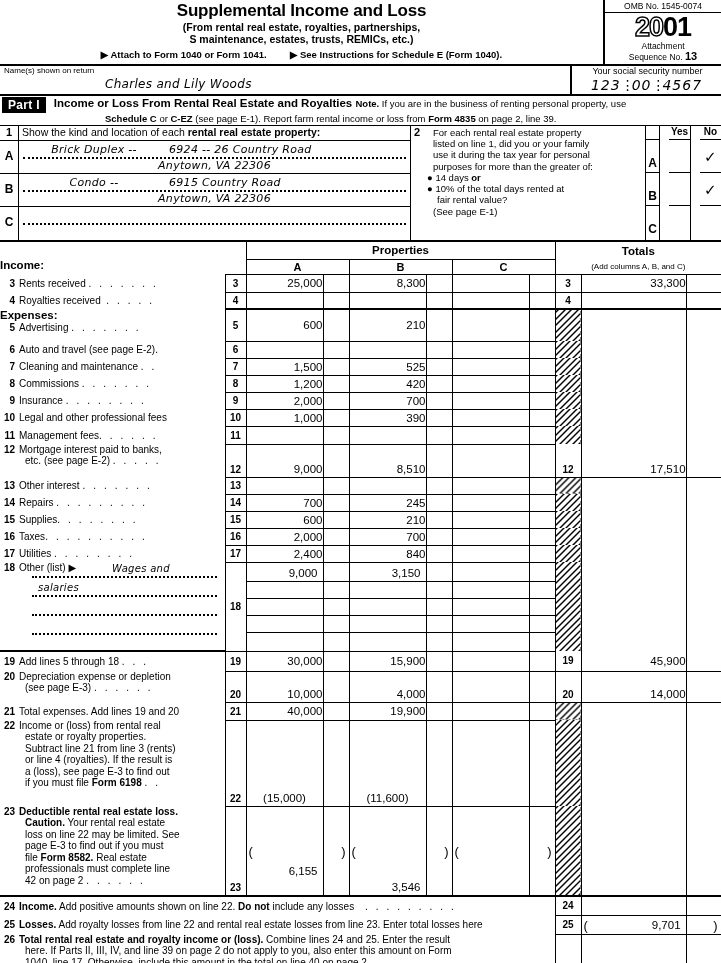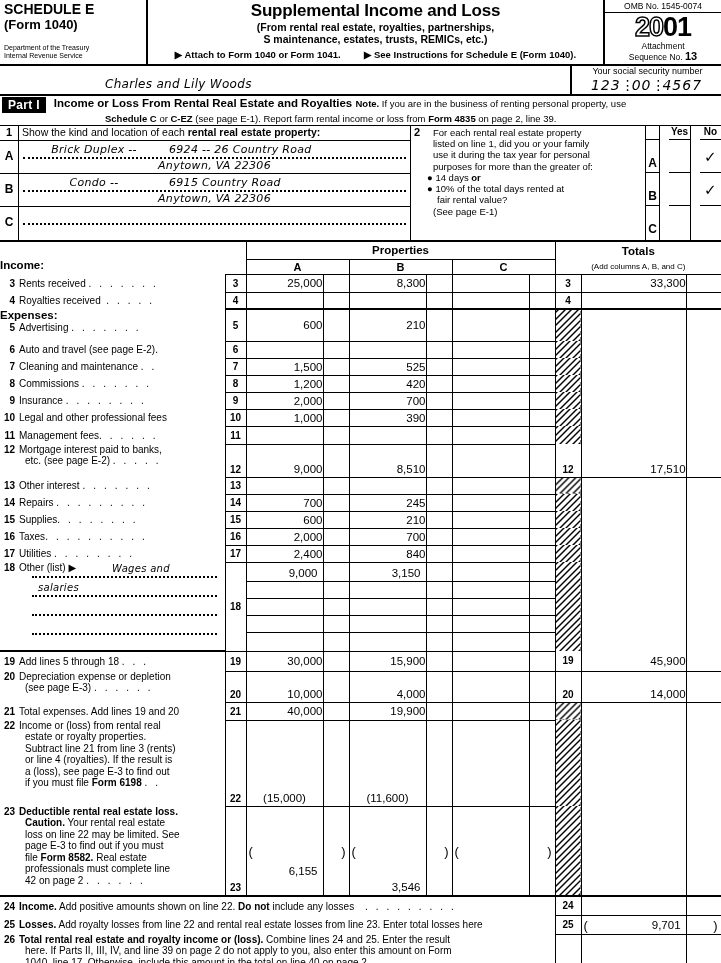--- a/index.html
+++ b/index.html
@@ -148,28 +148,20 @@
   .l18box { position:relative; height:88px; }
   .l18box .r1 { position:absolute; top:0px;  left:0; right:0; font-size:10px; }
   .l18box .dl { position:absolute; left:32px; right:8px; border-bottom:2px dotted #000; }
 </style>
 </head>
 <body>
 
 <div class="form">
 
   <div class="hdr">
-    <div class="hdr-left">
-      <div class="sched">SCHEDULE E</div>
-      <div class="f1040">(Form 1040)</div>
-      <div class="dept">
-        <div>Department of the Treasury</div>
-        <div>Internal Revenue Service</div>
-      </div>
-    </div>
     <div class="hdr-mid">
       <div class="title">Supplemental Income and Loss</div>
       <div class="sub">(From rental real estate, royalties, partnerships,</div>
       <div class="sub">S maintenance, estates, trusts, REMICs, etc.)</div>
       <div class="attach">
         <span>▶</span>
         <span>Attach to Form 1040 or Form 1041.</span>
         <span class="sp"></span>
         <span>▶</span>
         <span>See Instructions for Schedule E (Form 1040).</span>
@@ -181,20 +173,21 @@
       <div class="seq">
         <div>Attachment</div>
         <div><span>Sequence No.</span>
              <b>13</b></div>
       </div>
     </div>
   </div>
 
   <div class="namerow">
     <div class="nleft">
+      <div class="nlabel">Name(s) shown on return</div>
       <div class="nval hand">Charles and Lily Woods</div>
     </div>
     <div class="nright">
       <div class="lbl">Your social security number</div>
       <div class="ssn hand">
         <span>123</span><span class="dash">⋮</span><span>00</span><span class="dash">⋮</span><span>4567</span>
       </div>
     </div>
   </div>
 

